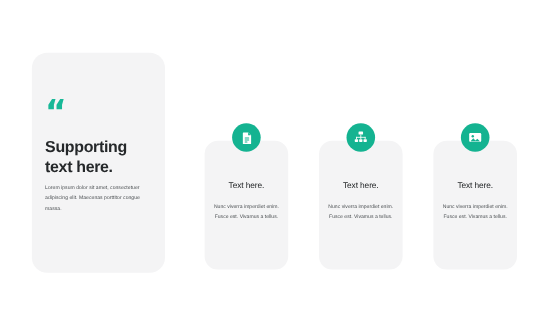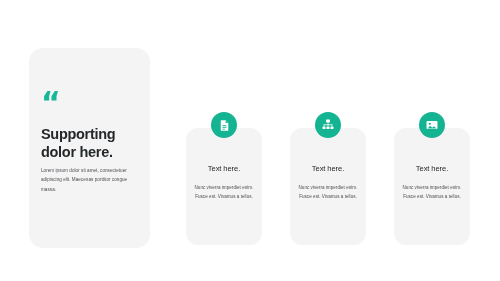--- a/index.html
+++ b/index.html
@@ -124,21 +124,21 @@
     letter-spacing: 0.02px;
   }
 </style>
 </head>
 <body>
 
 <div class="slide">
 
   <div class="quote-card">
     <div class="quote-mark">“</div>
-    <div class="quote-heading">Supporting dolor here.</div>
+    <div class="quote-heading">Supporting text here.</div>
     <div class="quote-body">Lorem ipsum dolor sit amet, consectetuer adipiscing elit. Maecenas porttitor congue massa.</div>
   </div>
 
   <div class="icon-card c1">
     <div class="badge">
       <span>
         <svg width="13" height="13" viewBox="0 0 24 24" aria-hidden="true">
           <path d="M6 2.5h8.2L19 7.2V21a.9.9 0 0 1-.9.9H6a.9.9 0 0 1-.9-.9V3.4A.9.9 0 0 1 6 2.5z" fill="#ffffff"></path>
           <path d="M14 2.7v4.6h4.6z" fill="#14b391"></path>
           <rect x="8" y="11" width="8" height="1.6" rx="0.8" fill="#14b391"></rect>

